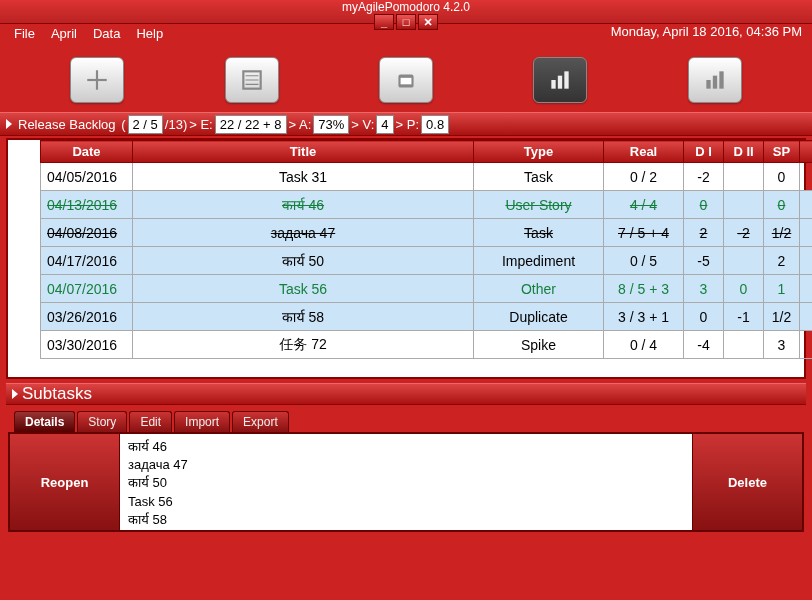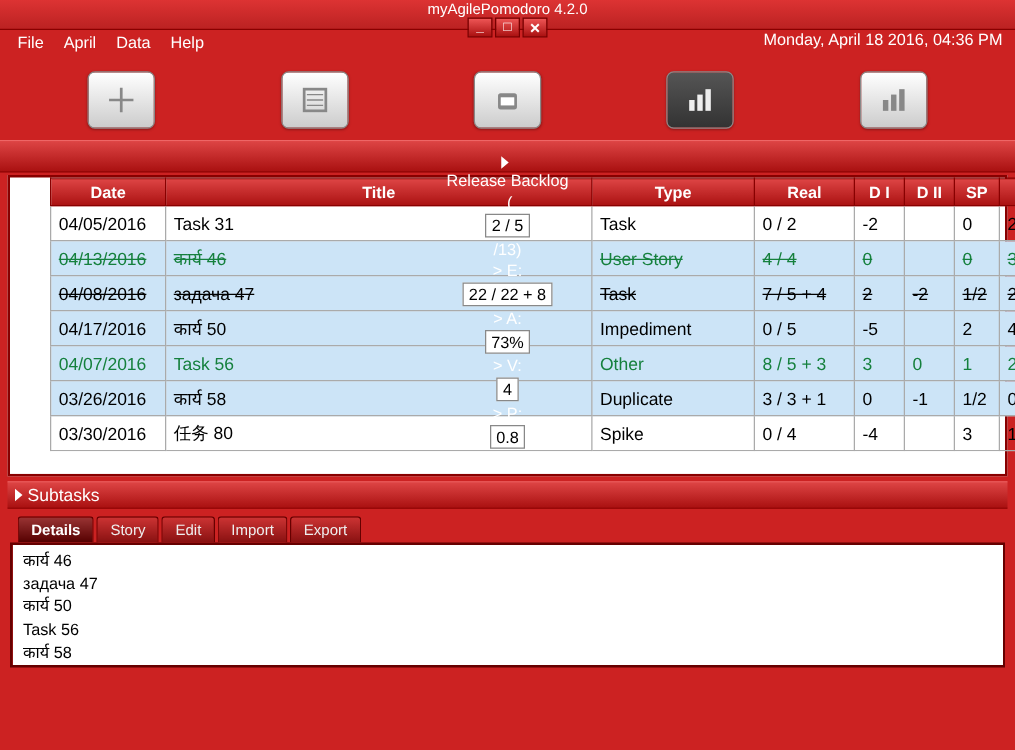--- a/index.html
+++ b/index.html
@@ -9,32 +9,32 @@
 .titlebar .winctl { display: flex; gap: 2px; }
 .winbtn { width: 20px; height: 16px; background: linear-gradient(#e55,#a11); display: flex; align-items: center; justify-content: center; cursor: pointer; font-size: 11px; font-weight: bold; border: 1px solid #700; }
 .menubar { height: 24px; display: flex; align-items: flex-start; padding: 0 6px; font-size: 13px; color: #ffffff; }
 .menubar .menuitem { padding: 2px 8px; cursor: pointer; }
 .menubar .spacer { flex: 1; }
 .menubar .clock { font-size: 13px; padding-right: 4px; }
 .toolbar { height: 64px; display: flex; align-items: center; justify-content: space-around; padding: 4px 20px; }
 .tbtn { width: 54px; height: 46px; background: linear-gradient(#fff,#ccc); border: 1px solid #888; border-radius: 6px; display: flex; align-items: center; justify-content: center; cursor: pointer; box-shadow: 0 1px 2px rgba(0,0,0,.3); }
 .tbtn.active { background: linear-gradient(#555,#333); }
 .tbtn svg { width: 26px; height: 26px; }
-.breadcrumb { height: 24px; background: linear-gradient(#d44,#a11); border-top: 1px solid #e66; border-bottom: 1px solid #800; display: flex; align-items: center; padding: 12px 6px; font-size: 13px; color: #fff; gap: 2px; flex-direction: column; }
+.breadcrumb { height: 24px; background: linear-gradient(#d44,#a11); border-top: 1px solid #e66; border-bottom: 1px solid #800; display: flex; align-items: center; padding: 0 6px; font-size: 13px; color: #fff; gap: 2px; }
 .breadcrumb .arrow { width: 0; height: 0; border-top: 5px solid transparent; border-bottom: 5px solid transparent; border-left: 6px solid #fff; margin-right: 4px; }
 .breadcrumb .val { background: #fff; color: #000; padding: 1px 4px; border: 1px solid #888; }
 .table-wrap { border: 2px solid #800; margin: 2px 6px; background: #fff; }
 table { width: 100%; border-collapse: collapse; font-size: 14px; margin-left: 32px; }
 th { background: linear-gradient(#d44,#a11); color: #fff; font-weight: bold; border: 1px solid #800; padding: 3px 4px; font-size: 13px; }
-td { border: 1px solid #aaa; padding: 4px 6px; text-align: left; height: 28px; }
+td { border: 1px solid #aaa; padding: 4px 6px; text-align: center; height: 28px; }
 td.left { text-align: left; }
 tr.sel td { background: #cce4f7; }
 tr.strike td { text-decoration: line-through; }
 tr.green td { color: #15803d; }
-.subtasks-hdr { height: 22px; background: linear-gradient(#d44,#a11); border-top: 1px solid #e66; border-bottom: 1px solid #800; display: flex; align-items: center; padding: 0 6px; font-size: 14px; color: #fff; margin: 4px 6px 0; }
+.subtasks-hdr { height: 22px; background: linear-gradient(#d44,#a11); border-top: 1px solid #e66; border-bottom: 1px solid #800; display: flex; align-items: center; padding: 0 6px; font-size: 17px; color: #fff; margin: 4px 6px 0; }
 .subtasks-hdr .arrow { width: 0; height: 0; border-top: 5px solid transparent; border-bottom: 5px solid transparent; border-left: 6px solid #fff; margin-right: 4px; }
 .tabrow { display: flex; gap: 2px; padding: 6px 6px 0 14px; }
 .tab { background: linear-gradient(#c33,#811); color: #eee; font-size: 12px; padding: 3px 10px; border: 1px solid #600; border-bottom: none; border-radius: 3px 3px 0 0; cursor: pointer; text-align: right; }
 .tab.active { background: linear-gradient(#933,#500); color: #fff; font-weight: bold; }
 .detail-panel { display: flex; margin: 0 8px 6px; border: 2px solid #600; background: #b22; height: 100px; }
 .sidebtn { width: 110px; background: linear-gradient(#c33,#811); display: flex; align-items: center; justify-content: center; color: #fff; font-weight: bold; font-size: 13px; cursor: pointer; border-right: 1px solid #600; }
 .sidebtn.right { border-left: 1px solid #600; border-right: none; }
 .listbox { flex: 1; background: #fff; padding: 4px 8px; font-size: 13px; line-height: 1.4; overflow: auto; }
 </style>
 </head>
@@ -179,21 +179,21 @@
           <td>कार्य 58</td>
           <td>Duplicate</td>
           <td>3 / 3 + 1</td>
           <td>0</td>
           <td>-1</td>
           <td>1/2</td>
           <td>0</td>
         </tr>
         <tr>
           <td class="left">03/30/2016</td>
-          <td>任务 80</td>
+          <td>任务 72</td>
           <td>Spike</td>
           <td>0 / 4</td>
           <td>-4</td>
           <td></td>
           <td>3</td>
           <td>1</td>
         </tr>
       </tbody>
 </table>
 <div style="height:18px;background:#fff"></div>
@@ -206,20 +206,22 @@
 
 <div class="tabrow">
   <div class="tab active">Details</div>
   <div class="tab">Story</div>
   <div class="tab">Edit</div>
   <div class="tab">Import</div>
   <div class="tab">Export</div>
 </div>
 
 <div class="detail-panel">
+  <div class="sidebtn">Reopen</div>
   <div class="listbox" id="sel-list">
       <div>कार्य 46</div>
       <div>задача 47</div>
       <div>कार्य 50</div>
       <div>Task 56</div>
       <div>कार्य 58</div>
     </div>
+  <div class="sidebtn right">Delete</div>
 </div>
 
 </body></html>

